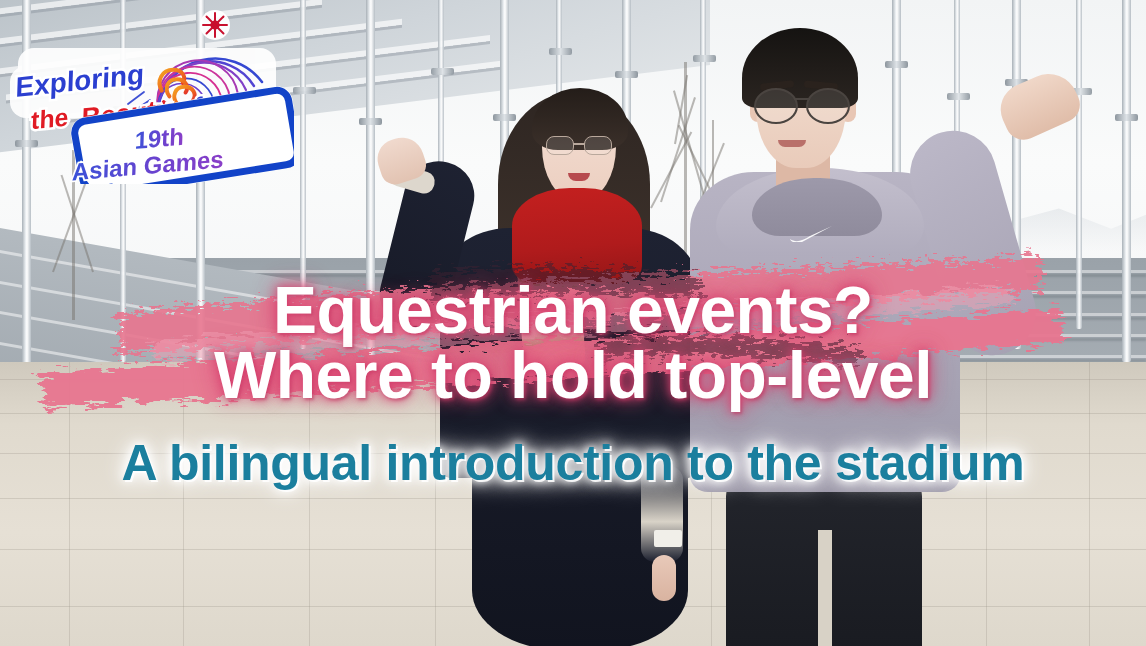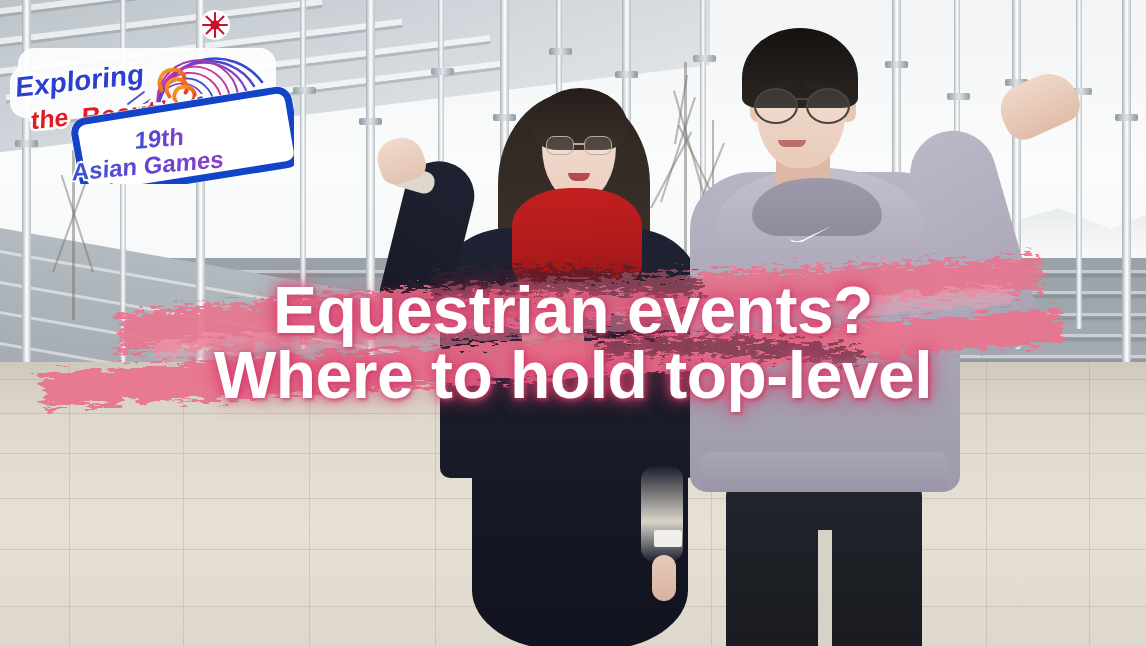--- a/index.html
+++ b/index.html
@@ -554,20 +554,21 @@
         <path d="M150 96 C420 74, 700 60, 1010 40 L1012 58 C720 80, 440 96, 152 116 Z" fill="#f0a0b4"></path>
       </g>
     </svg>
   </div>
 
   <div class="title-block">
     <div class="title-line two">Equestrian events?</div>
     <div class="title-line one">Where to hold top-level</div>
   </div>
 
+  <div class="subtitle">A bilingual introduction to the stadium</div>
 
   <div class="logo">
     <svg width="286" height="150" viewBox="0 0 286 150">
       <defs>
         <linearGradient id="gBadgeTxt" x1="0" y1="0" x2="1" y2="0">
           <stop offset="0%" stop-color="#3a52d8"></stop>
           <stop offset="55%" stop-color="#6a43cf"></stop>
           <stop offset="100%" stop-color="#8a3fc8"></stop>
         </linearGradient>
         <linearGradient id="gTide" x1="0" y1="0" x2="1" y2="1">

